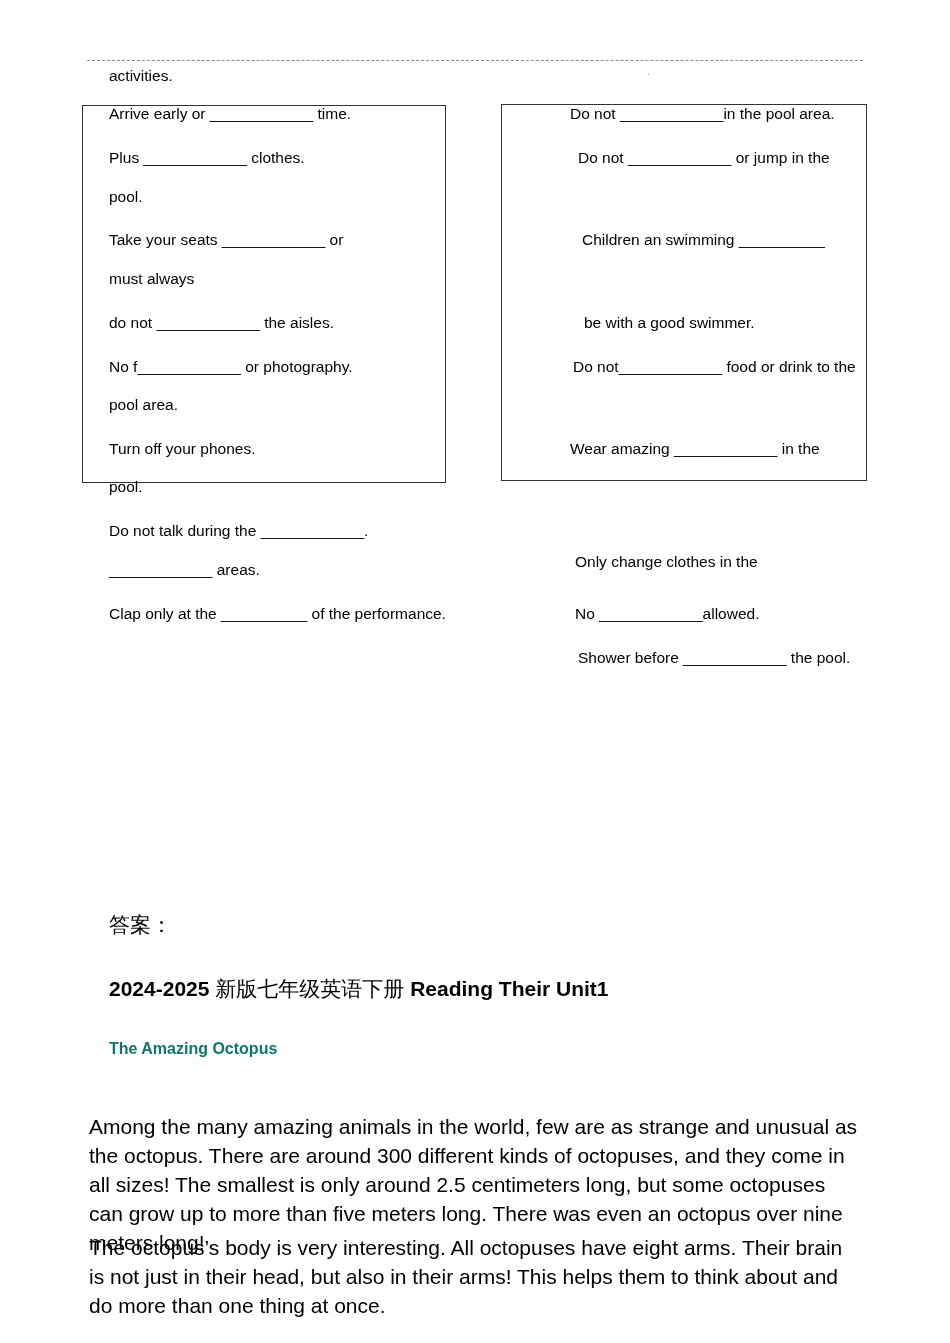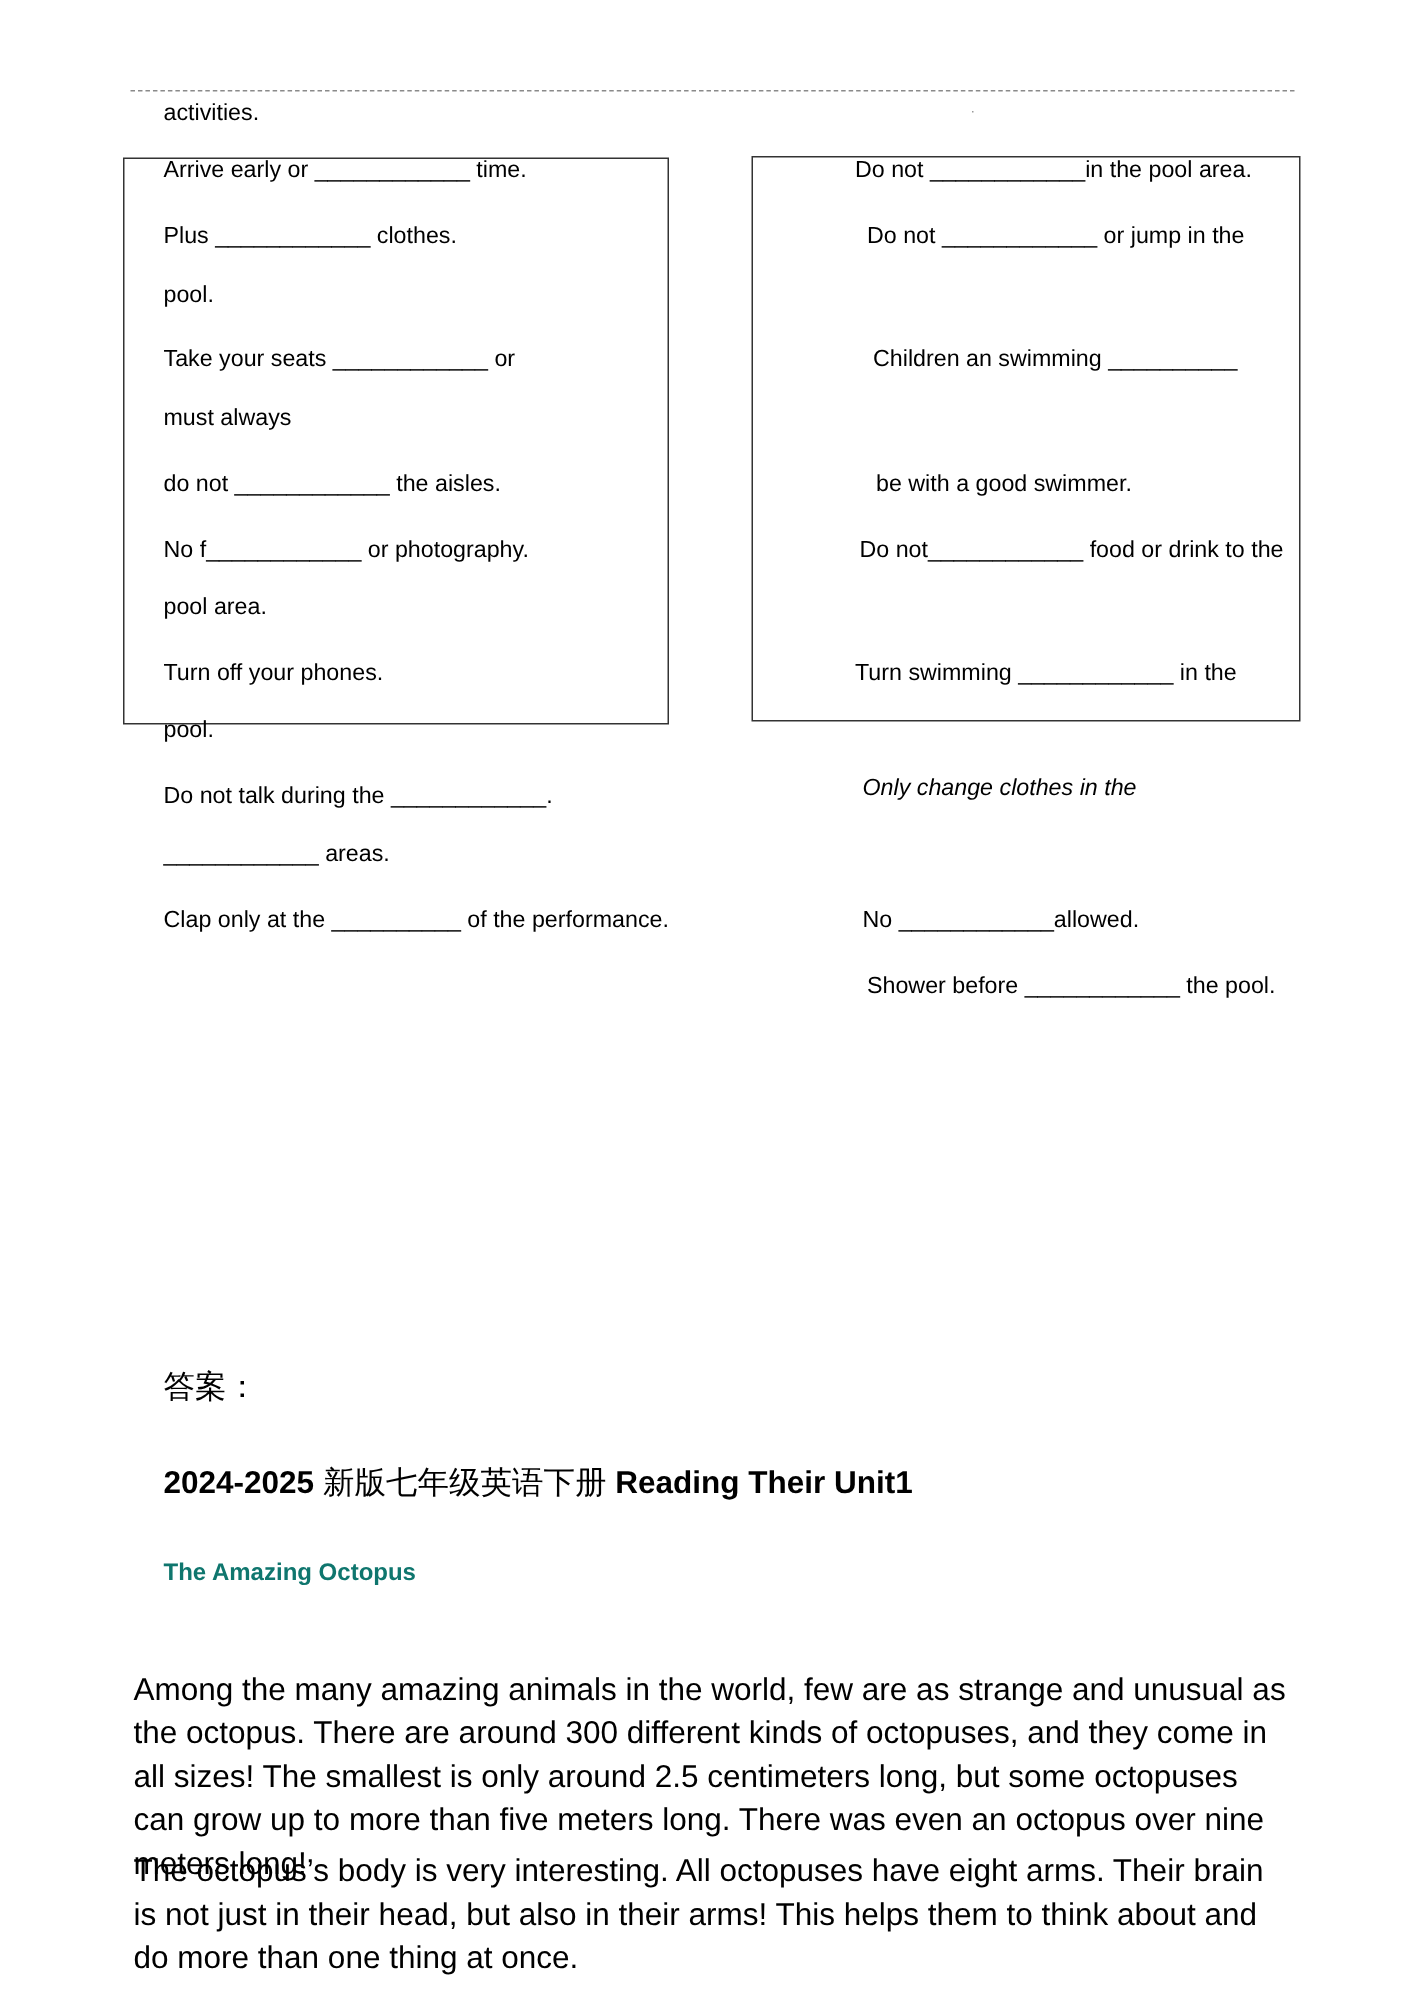--- a/index.html
+++ b/index.html
@@ -35,27 +35,27 @@
 <div class="abs" style="left:89px;top:397px;">pool area.</div>
 <div class="abs" style="left:89px;top:441px;">Turn off your phones.</div>
 <div class="abs" style="left:89px;top:479px;">pool.</div>
 
 <div class="box" style="left:501px;top:104px;width:366px;height:377px;"></div>
 <div class="abs" style="left:550px;top:106px;">Do not ____________in the pool area.</div>
 <div class="abs" style="left:558px;top:150px;">Do not ____________ or jump in the</div>
 <div class="abs" style="left:562px;top:232px;">Children an swimming __________</div>
 <div class="abs" style="left:564px;top:315px;">be with a good swimmer.</div>
 <div class="abs" style="left:553px;top:359px;">Do not____________ food or drink to the</div>
-<div class="abs" style="left:550px;top:441px;">Turn swimming ____________ in the</div>
+<div class="abs" style="left:550px;top:441px;">Wear amazing ____________ in the</div>
 
 <div class="abs" style="left:89px;top:523px;">Do not talk during the ____________.</div>
 <div class="abs" style="left:89px;top:562px;">____________ areas.</div>
 <div class="abs" style="left:89px;top:606px;">Clap only at the __________ of the performance.</div>
 
-<div class="abs" style="left:555px;top:518px;font-style:italic;">Only change clothes in the</div>
+<div class="abs" style="left:555px;top:554px;">Only change clothes in the</div>
 <div class="abs" style="left:555px;top:606px;">No ____________allowed.</div>
 <div class="abs" style="left:558px;top:650px;">Shower before ____________ the pool.</div>
 
 <div class="abs h-ans" style="left:89px;top:914px;">答案：</div>
 
 <div class="abs h-title" style="left:89px;top:978px;">
   <span>2024-2025</span>
   <span class="cn">新版七年级英语下册</span>
   <span>Reading Their Unit1</span>
 </div>

